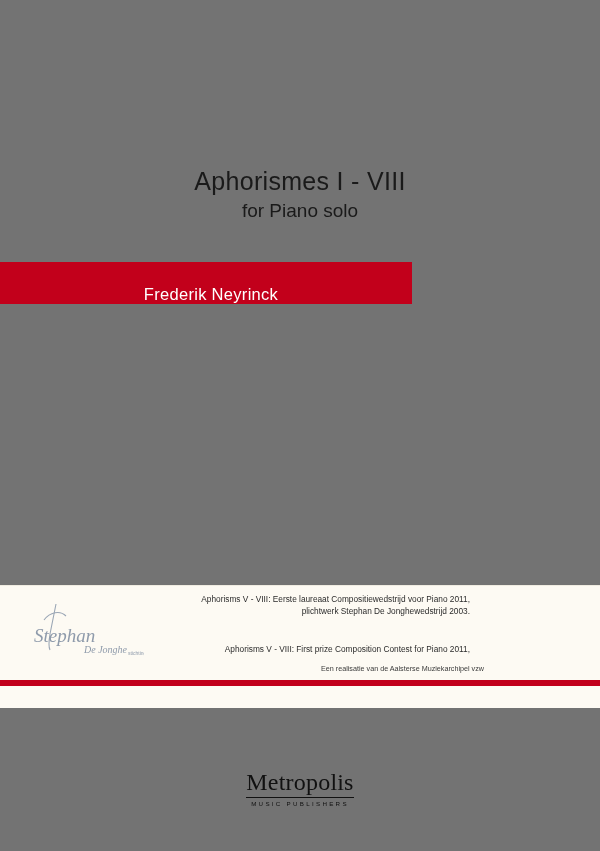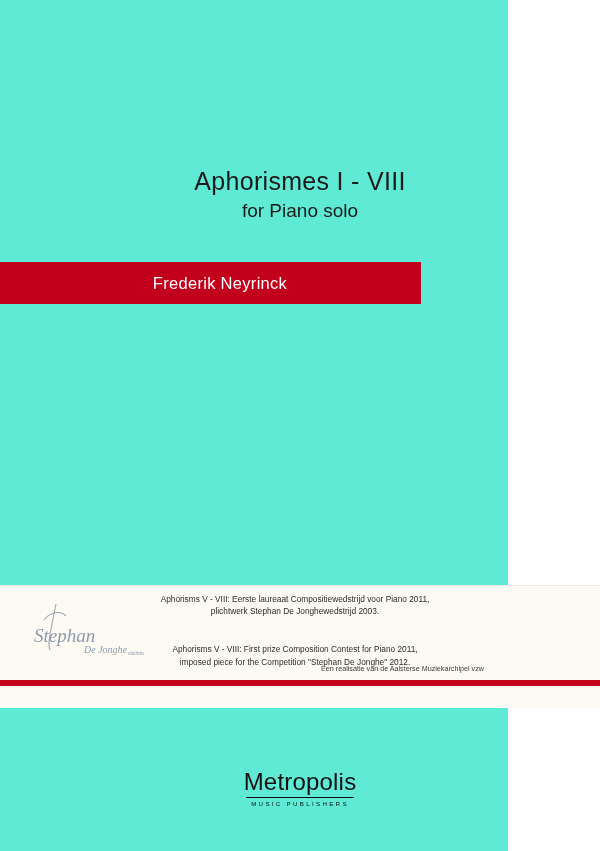--- a/index.html
+++ b/index.html
@@ -10,23 +10,23 @@
     width: 600px;
     height: 851px;
     background: #ffffff;
     font-family: "Liberation Sans", sans-serif;
     overflow: hidden;
     position: relative;
   }
 
   .page {
     position: relative;
-    width: 508px;
+    width: 600px;
     height: 851px;
-    background: #5eead4;
+    background: #737373;
   }
 
   
   .title-area {
     position: absolute;
     top: 168px;
     left: 0;
     width: 600px;
     text-align: center;
   }
@@ -46,23 +46,22 @@
 
   
   .composer-band {
     position: absolute;
     top: 262px;
     left: 0;
     width: 412px;
     height: 42px;
     background: #c2001b;
     display: flex;
-    align-items: center;
+    align-items: flex-end;
     justify-content: center;
-    padding-left: 9px;
   }
   .composer-name {
     color: #ffffff;
     font-size: 16.5px;
     letter-spacing: 0.3px;
     font-weight: 400;
     padding-left: 10px;
   }
 
   
@@ -90,21 +89,21 @@
     height: 62px;
   }
   .stephan-logo svg { display: block; }
 
   
   .credits {
     position: absolute;
     left: 120px;
     top: 7px;
     width: 350px;
-    text-align: center;
+    text-align: right;
     color: #2b2b2b;
   }
   .credits .line {
     font-size: 8.3px;
     line-height: 12.2px;
   }
   .credits .group2 {
     margin-top: 26px;
   }
 
@@ -147,21 +146,21 @@
 
   
   .publisher {
     position: absolute;
     top: 770px;
     left: 0;
     width: 600px;
     text-align: center;
   }
   .publisher-name {
-    font-family: Liberation Sans, sans-serif;
+    font-family: Liberation Serif, serif;
     font-size: 24px;
     color: #111111;
     letter-spacing: 0.2px;
     line-height: 1;
   }
   .publisher-sub {
     font-family: "Liberation Sans", sans-serif;
     font-size: 6.2px;
     letter-spacing: 2.3px;
     color: #111111;
@@ -198,21 +197,20 @@
           <text x="8" y="44" font-family="Liberation Serif, serif" font-size="19" font-style="italic" fill="#8f9bab">Stephan</text>
           <text x="58" y="55" font-family="Liberation Serif, serif" font-size="10" font-style="italic" fill="#8f9bab">De Jonghe</text>
           <text x="102" y="57" font-family="Liberation Sans, sans-serif" font-size="5" fill="#8f9bab">stichting</text>
         </svg>
       </div>
 
       <div class="credits">
         <div class="line">Aphorisms V - VIII: Eerste laureaat Compositiewedstrijd voor Piano 2011,</div>
         <div class="line">plichtwerk Stephan De Jonghewedstrijd 2003.</div>
         <div class="line group2">Aphorisms V - VIII: First prize Composition Contest for Piano 2011,</div>
-        <div class="line">imposed piece for the Competition "Stephan De Jonghe" 2012.</div>
       </div>
 
       <div class="realisation">Een realisatie van de Aalsterse Muziekarchipel vzw</div>
 
 
     </div>
   </div>
 
   <div class="red-rule"></div>
   <div class="cream-strip"></div>

